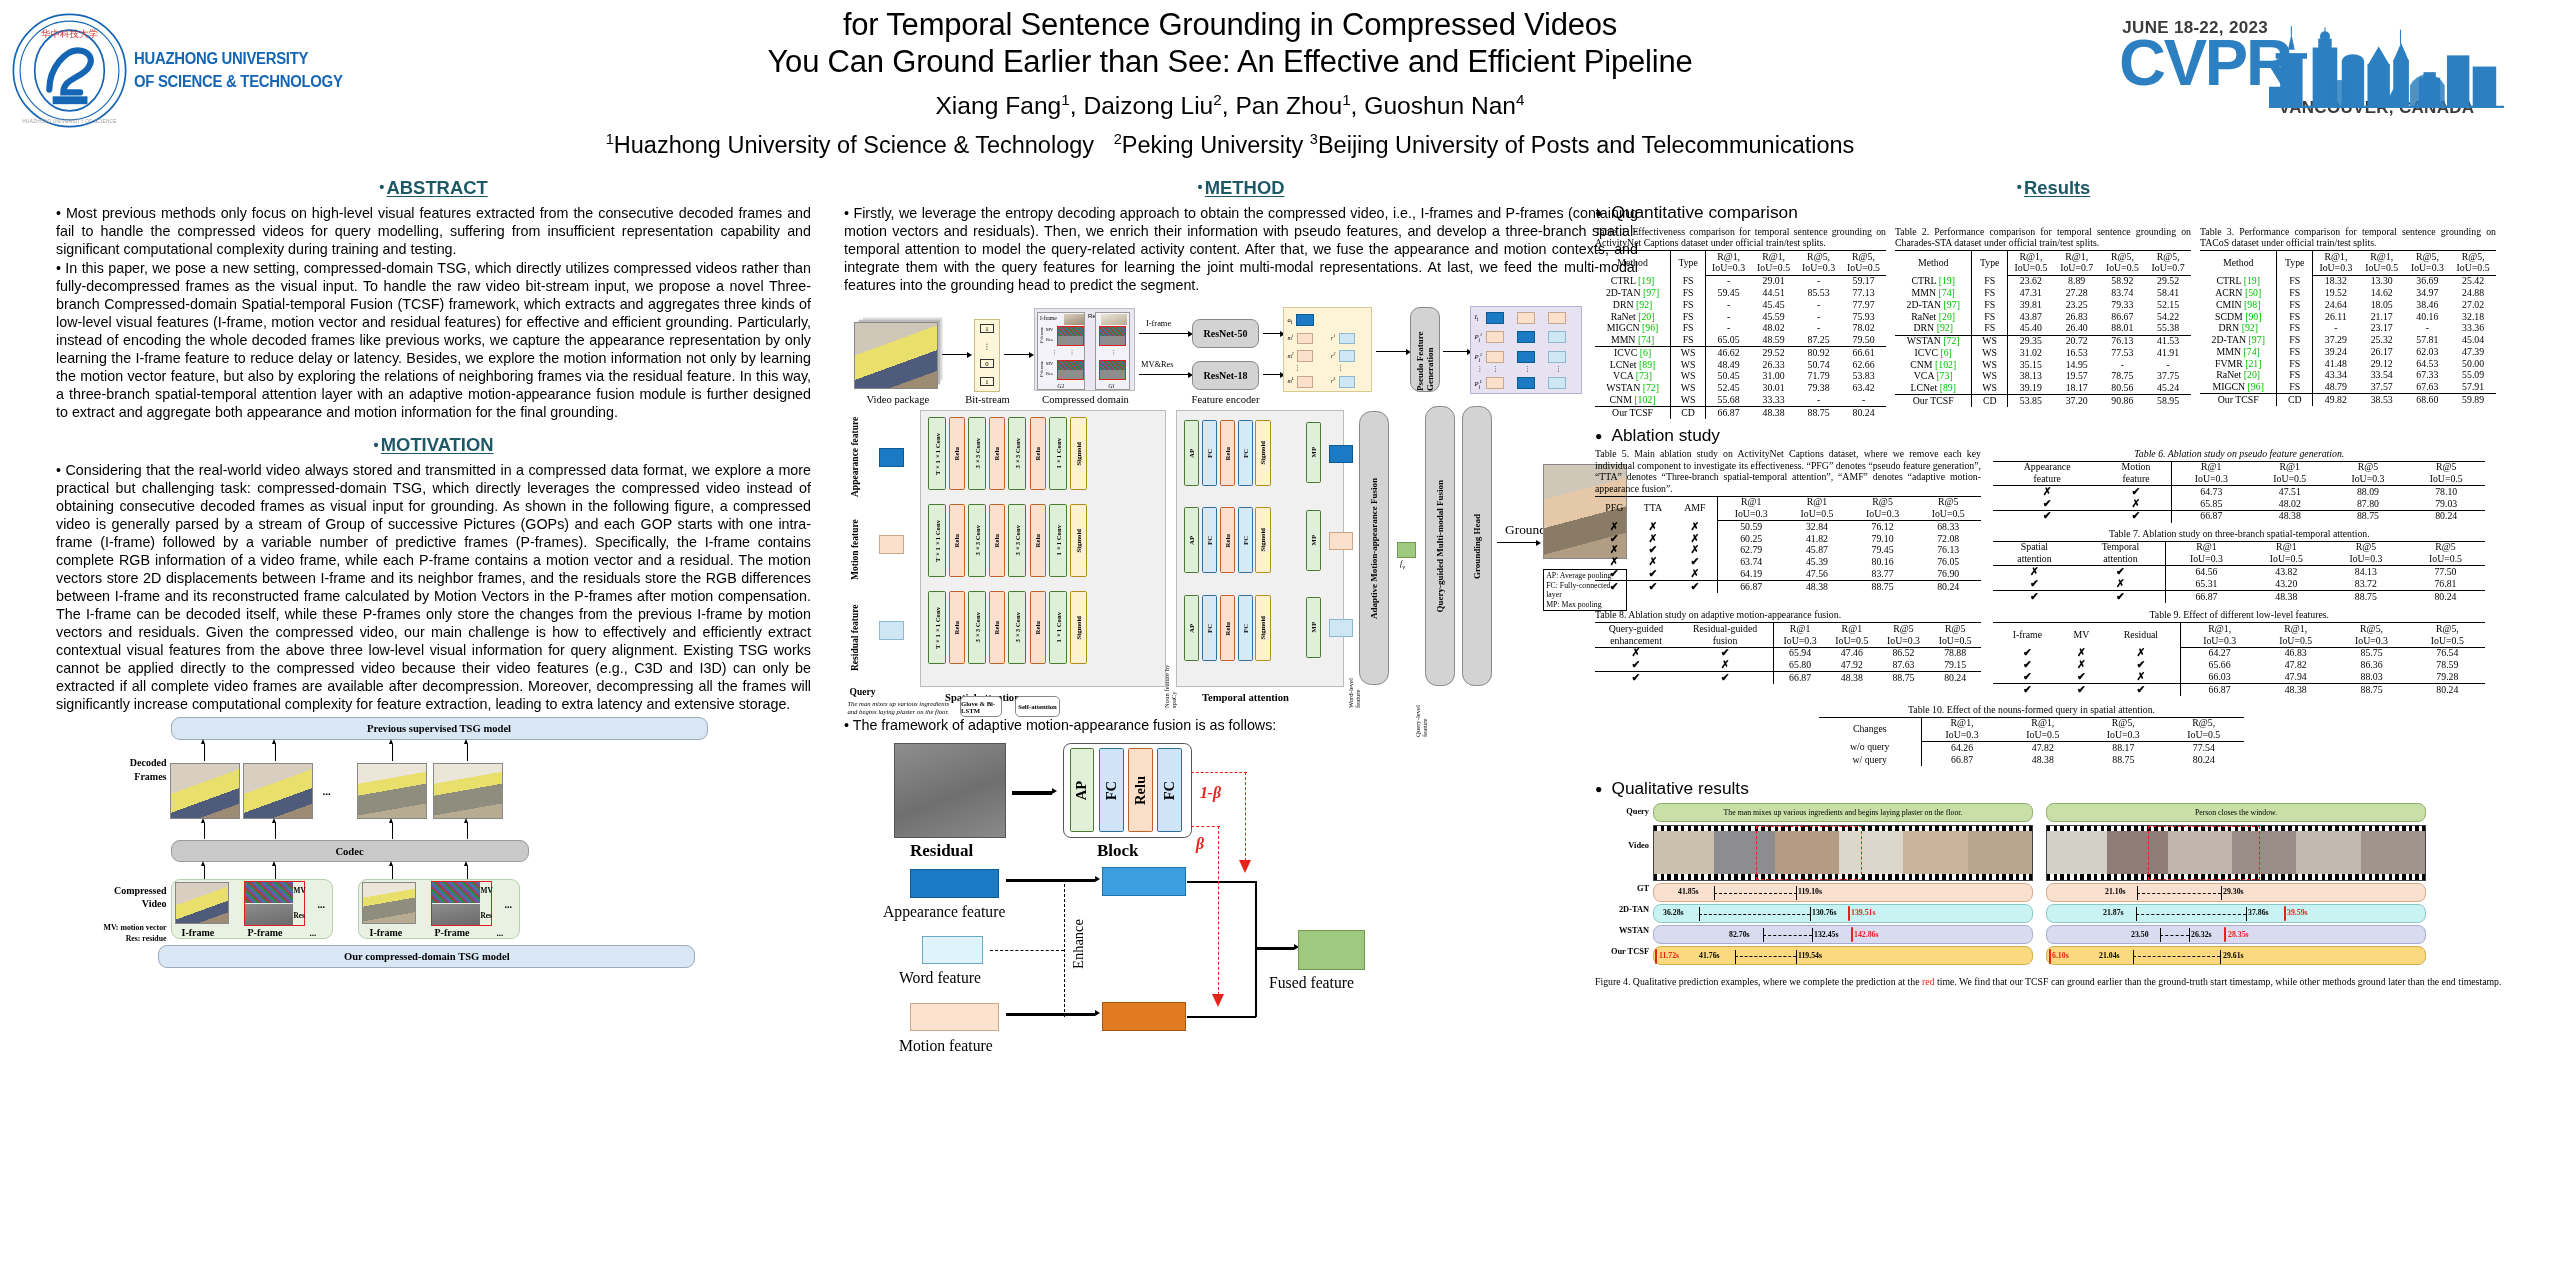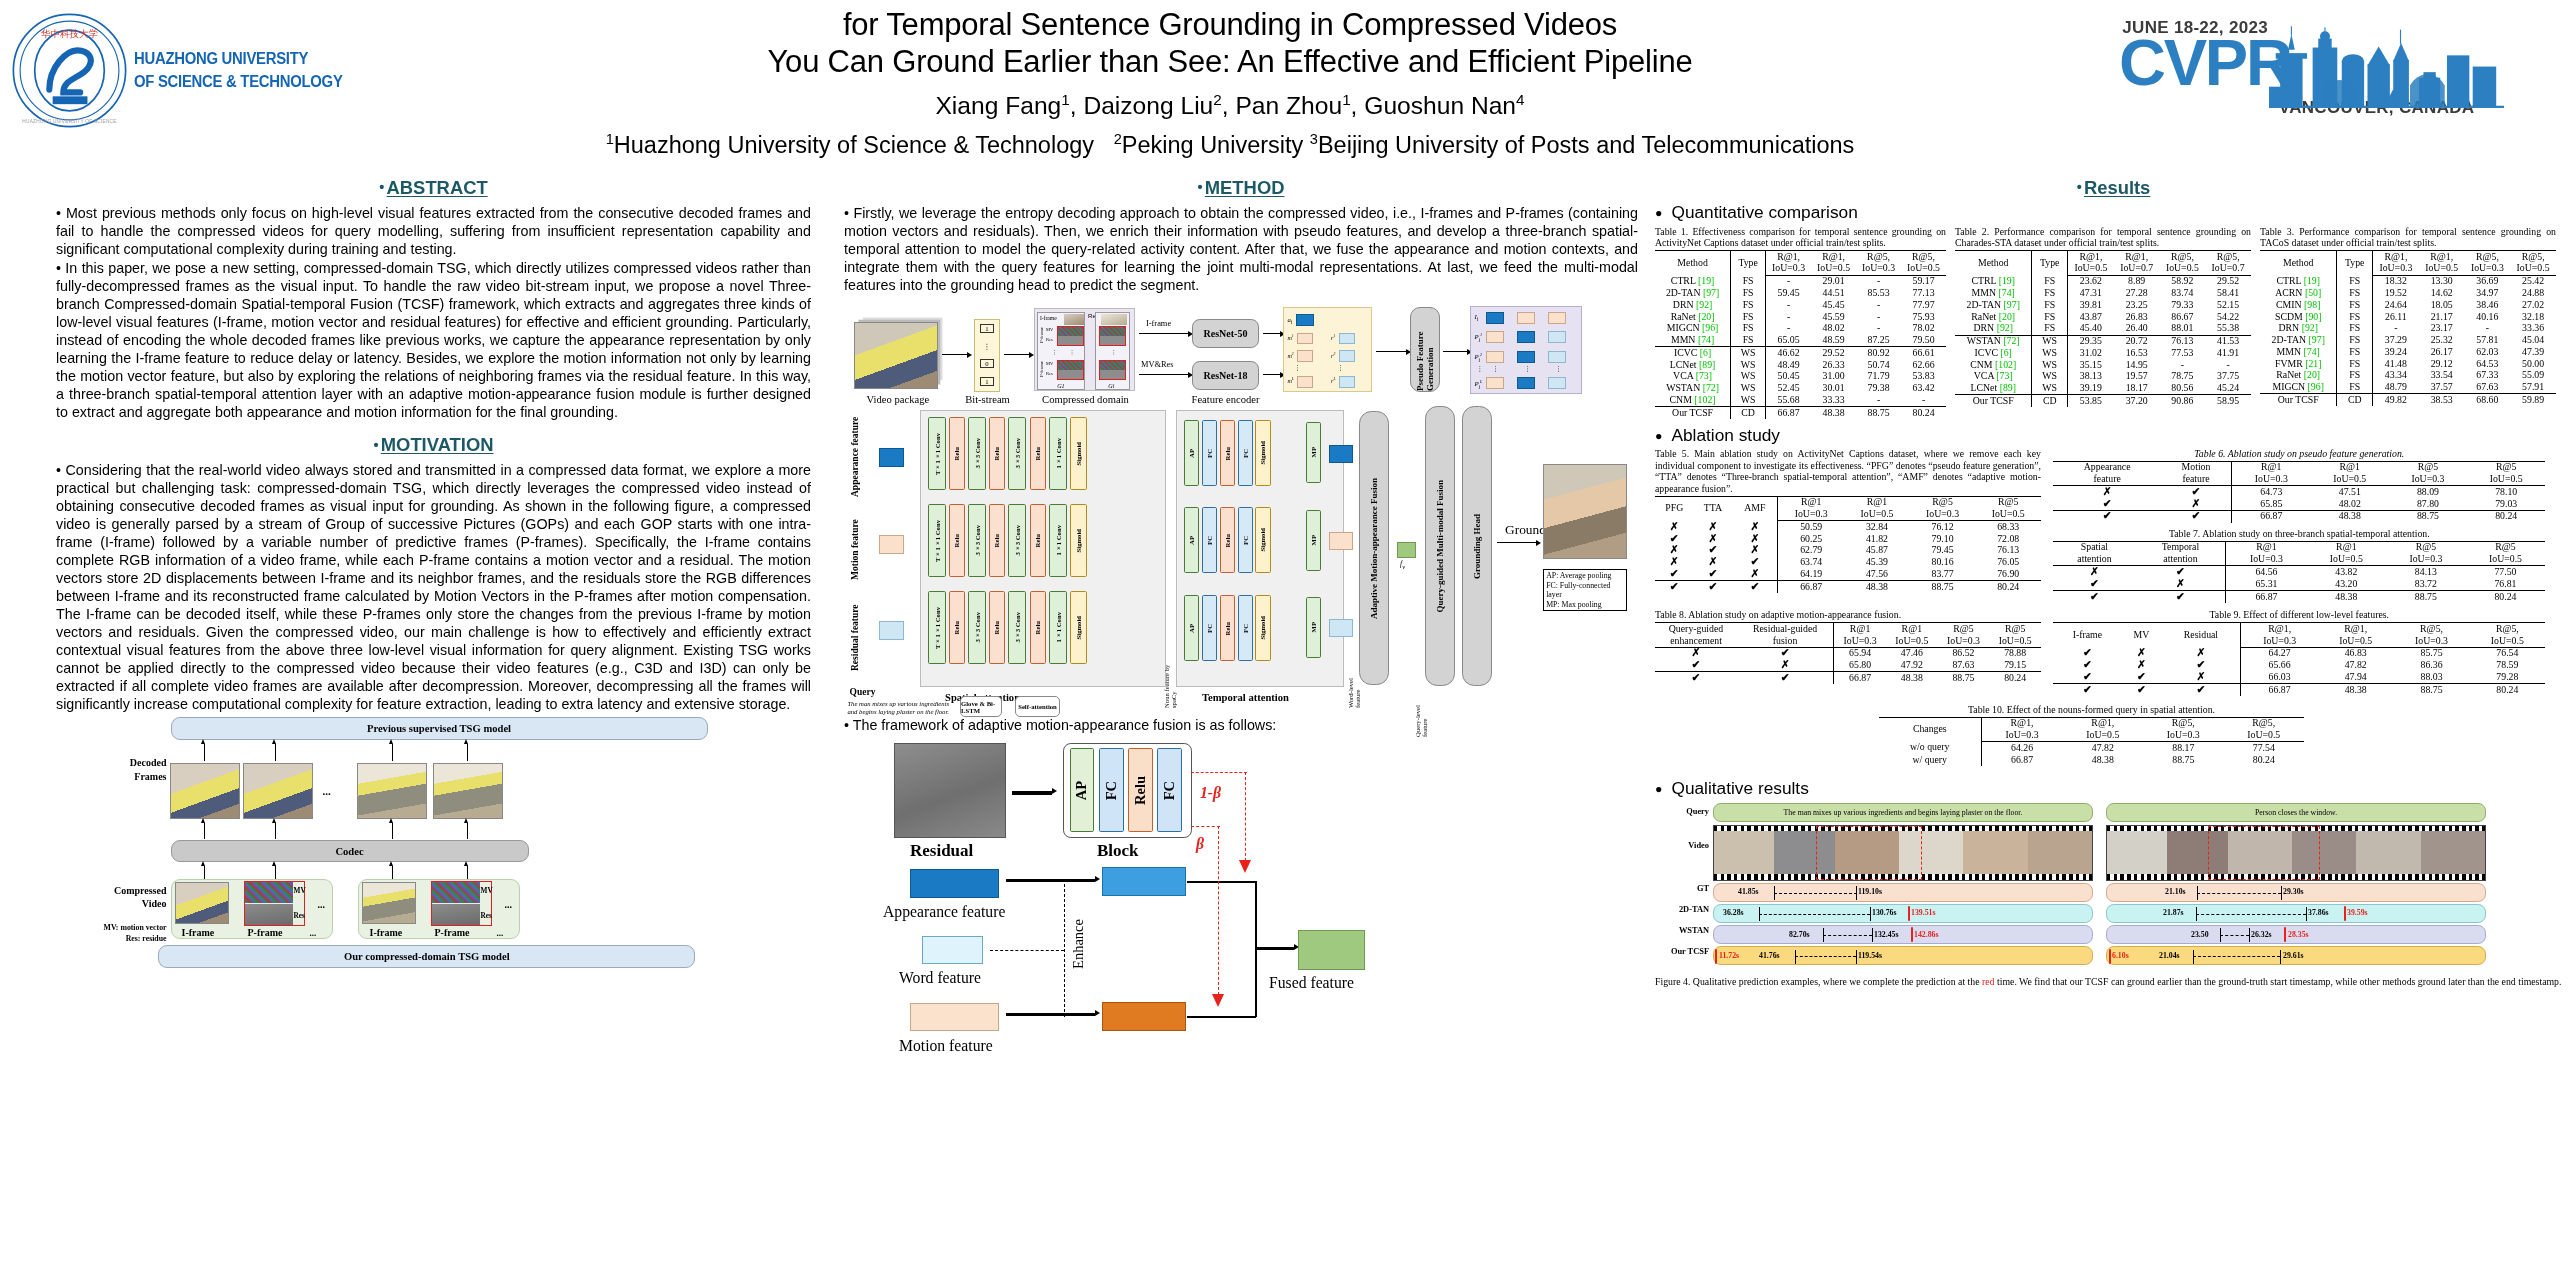--- a/index.html
+++ b/index.html
@@ -29,21 +29,21 @@
   .cvpr-date { position: absolute; left: 4.5px; top: 3.4px; font-size: 17px; font-weight: bold; color: #3b3b3b; letter-spacing: 0.3px; }
   .cvpr-main { position: absolute; left: 1.1px; top: 15.7px; font-size: 65px; font-weight: bold; color: #2c7fc0;
                letter-spacing: -2.2px; line-height: 65px; font-family: "Liberation Sans", sans-serif; }
   .cvpr-city { position: absolute; left: 161px; top: 83px; font-size: 17px; font-weight: bold; color: #3b3b3b; letter-spacing: 0.3px; }
   .skyline { position: absolute; left: 151px; top: 9px; width: 291px; height: 84px; }
 
   
   .col { position: absolute; top: 177px; }
   .col-left { left: 56px; width: 755px; }
   .col-mid { left: 844px; width: 794px; }
-  .col-right { left: 1655px; width: 917px; }
+  .col-right { left: 1595px; width: 917px; }
 
   .sec-head { text-align: center; font-size: 18.4px; font-weight: bold; color: #1c5866;
               margin-bottom: 5px; letter-spacing: 0px; }
   .sec-head u { text-decoration: underline; text-underline-offset: 2.2px; }
   .bulletmark { font-size: 14.5px; vertical-align: 1.7px; margin-right: 2.2px; }
 
   .body-par { font-size: 14.3px; line-height: 18px; text-align: justify; margin-bottom: 1.1px; }
   .body-par.mid { text-align: justify; }
 
   .circle-head { font-size: 17.3px; font-weight: 400; margin: 1.1px 0 2.2px 0; }

